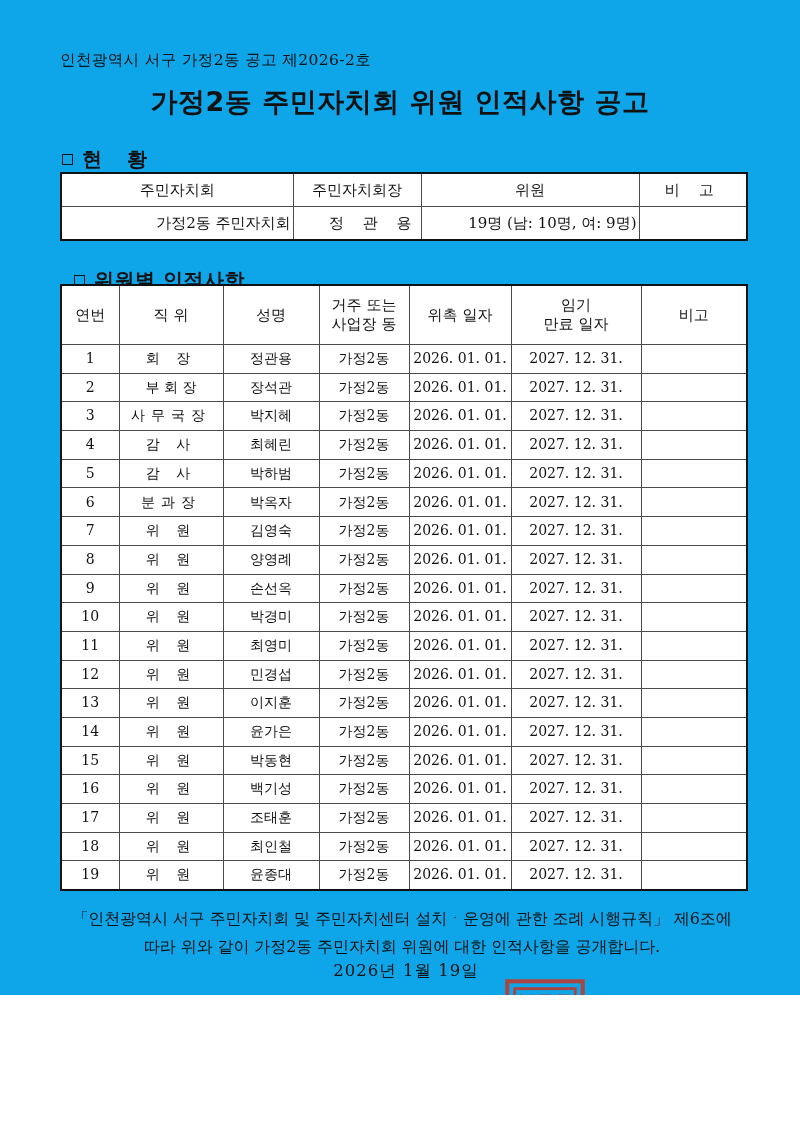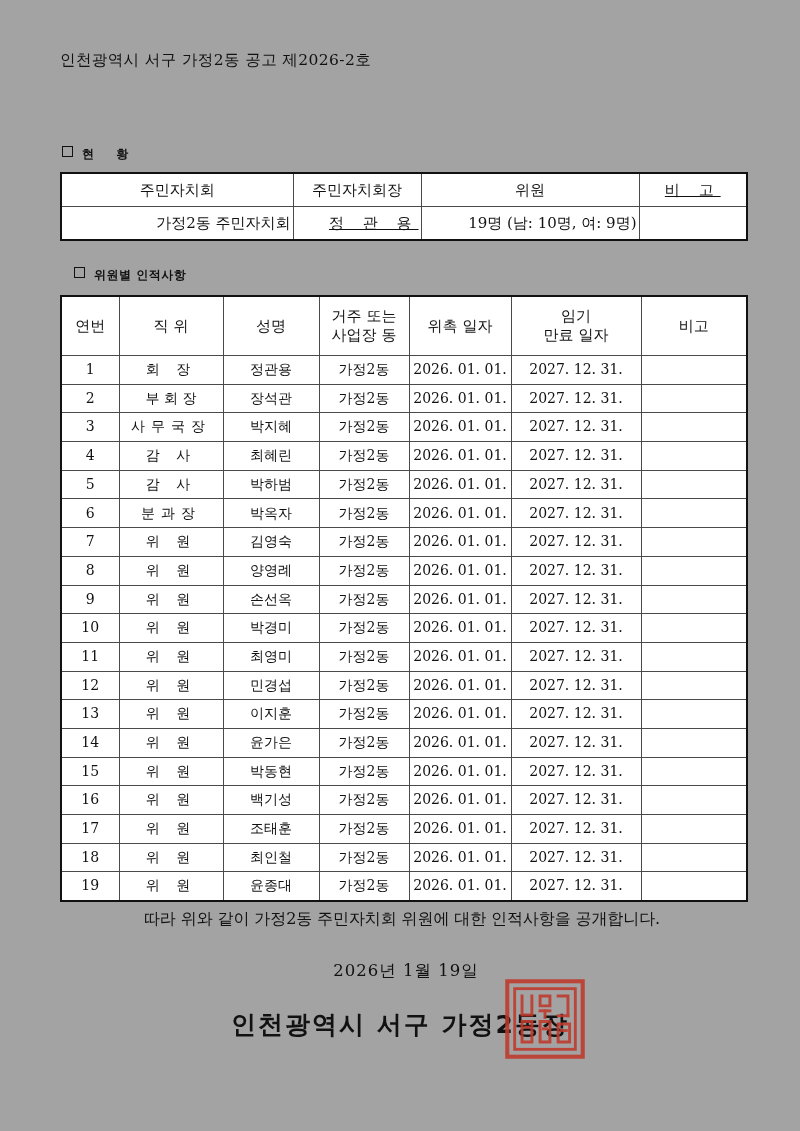--- a/index.html
+++ b/index.html
@@ -9,23 +9,23 @@
     background: #ffffff;
   }
   body {
     font-family: "DejaVu Serif", "Liberation Serif", serif;
     color: #111111;
     -webkit-font-smoothing: antialiased;
   }
   .page {
     position: relative;
     width: 800px;
-    height: 1131px;
+    height: 995px;
     margin: 0 auto;
-    background: #a3a3a3;
+    background: #0ea5e9;
     box-sizing: border-box;
     overflow: hidden;
   }
 
   
   .doc-number {
     position: absolute;
     left: 60px;
     top: 50px;
     font-size: 15.5px;
@@ -40,21 +40,21 @@
     text-align: center;
     font-family: "DejaVu Sans", "Liberation Sans", sans-serif;
     font-size: 27px;
     font-weight: bold;
     letter-spacing: 0.5px;
   }
 
   
   .section-heading {
     position: absolute;
-    font-size: 12px;
+    font-size: 20px;
     font-weight: bold;
     letter-spacing: 0.5px;
     white-space: nowrap;
   }
   .section-heading .bullet {
     display: inline-block;
     width: 11px;
     height: 11px;
     border: 1.4px solid #111;
     margin-right: 9px;
@@ -87,26 +87,26 @@
 
   
   #status-table {
     left: 60px;
     top: 172px;
     width: 686px;
   }
   #status-table th, #status-table td { height: 32px; }
   #status-table th { font-size: 15px; }
   #status-table td { font-size: 15px; text-align: right; }
-  .sp3 { letter-spacing: 7px; text-decoration: underline; }
+  .sp3 { letter-spacing: 7px; }
 
   
   #members-table {
     left: 60px;
-    top: 295px;
+    top: 284px;
     width: 686px;
   }
   #members-table thead th {
     height: 58px;
     font-size: 15px;
   }
   #members-table tbody td {
     height: 27.7px;
     font-size: 14px;
   }
@@ -165,20 +165,21 @@
   }
   .seal svg { display: block; width: 100%; height: 100%; }
 </style>
 </head>
 <body>
 
 <div class="page">
 
   <div class="doc-number">인천광역시 서구 가정2동 공고 제2026-2호</div>
 
+  <div class="doc-title">가정2동 주민자치회 위원 인적사항 공고</div>
 
   <div class="section-heading" id="heading-status">
     <span class="bullet"></span><span class="wide-spaced">현  황</span>
   </div>
 
   <table id="status-table" class="outer-frame">
     <colgroup>
       <col style="width:232px">
         <col style="width:128px">
         <col style="width:218px">
@@ -402,20 +403,21 @@
           <td>윤종대</td>
           <td>가정2동</td>
           <td>2026. 01. 01.</td>
           <td>2027. 12. 31.</td>
           <td></td>
         </tr>
       </tbody>
   </table>
 
   <div class="statement">
+    <div>「인천광역시 서구 주민자치회 및 주민자치센터 설치ㆍ운영에 관한 조례 시행규칙」 제6조에</div>
     <div>따라 위와 같이 가정2동 주민자치회 위원에 대한 인적사항을 공개합니다.</div>
   </div>
 
   <div class="sign-date">2026년  1월  19일</div>
 
   <div class="signature-wrap">
     <span class="signature-line">인천광역시 서구 가정2동장</span>
   </div>
 
   <div class="seal">

